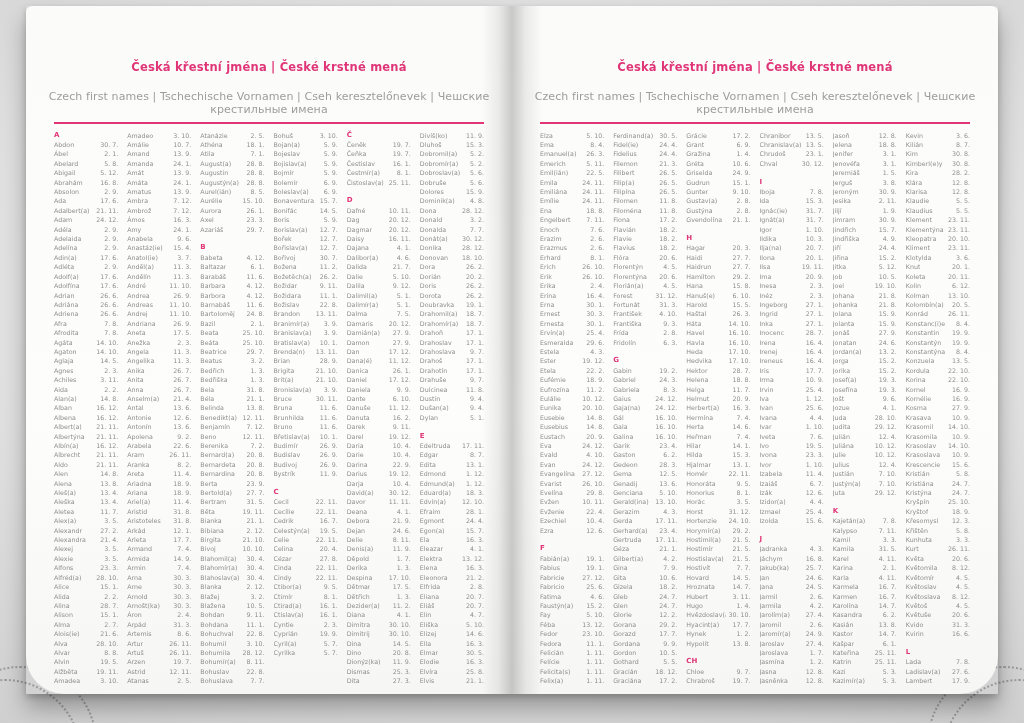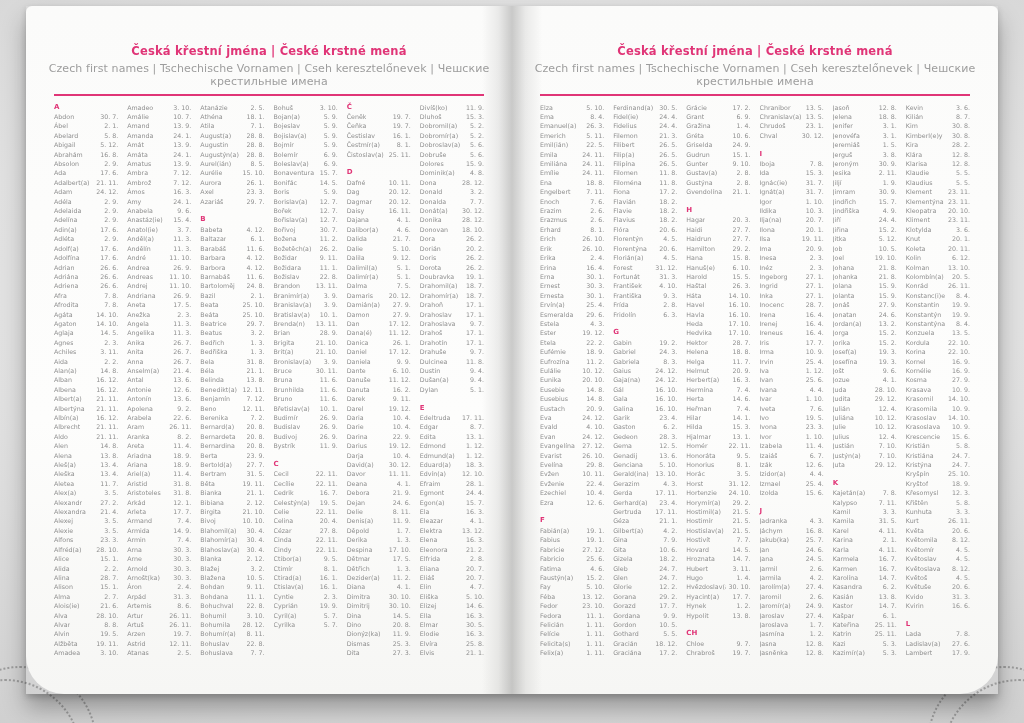--- a/index.html
+++ b/index.html
@@ -14,21 +14,21 @@
   .book{position:absolute;left:26px;top:6px;width:972px;height:688px;display:flex;z-index:1;
     box-shadow:0 14px 22px rgba(0,0,0,0.30), 0 3px 6px rgba(0,0,0,0.18);}
   .page{flex:1;position:relative;background:linear-gradient(180deg,#fbfbfa 0%, #fdfdfc 60%, #f6f6f4 100%);}
   .page.left{border-radius:6px 0 0 38px;}
   .page.right{border-radius:0 6px 38px 0;}
   .page.left::after{content:"";position:absolute;top:0;right:0;bottom:0;width:30px;pointer-events:none;
     background:linear-gradient(to right, rgba(0,0,0,0) 0%, rgba(0,0,0,0.07) 55%, rgba(0,0,0,0.20) 100%);}
   .page.right::before{content:"";position:absolute;top:0;left:0;bottom:0;width:30px;pointer-events:none;
     background:linear-gradient(to left, rgba(0,0,0,0) 0%, rgba(0,0,0,0.07) 55%, rgba(0,0,0,0.20) 100%);}
   .page header{padding-top:38px;}
-  .title{margin:0;text-align:center;font-size:11.5px;font-weight:bold;letter-spacing:0.2px;color:var(--accent,#e03577);}
+  .title{margin:16px;text-align:center;font-size:11.5px;font-weight:bold;letter-spacing:0.2px;color:var(--accent,#e03577);}
   .subtitle{margin-top:4px;text-align:center;font-size:11px;color:#9d9d9d;letter-spacing:0.1px;}
   .rule{height:1.6px;background:var(--accent,#e03577);margin:6px 28px 7px 28px;}
   .columns{display:flex;gap:9px;margin:0 28px;}
   .col{flex:1;min-width:0;}
   .row{display:flex;justify-content:space-between;height:9.42px;line-height:9.42px;font-size:6.3px;color:#8e8e8e;white-space:nowrap;}
   .nm{overflow:hidden;}
   .dt{margin-left:2px;}
   .sec{color:var(--accent,#e03577);font-weight:bold;font-size:7px;}
 </style>
 </head>

